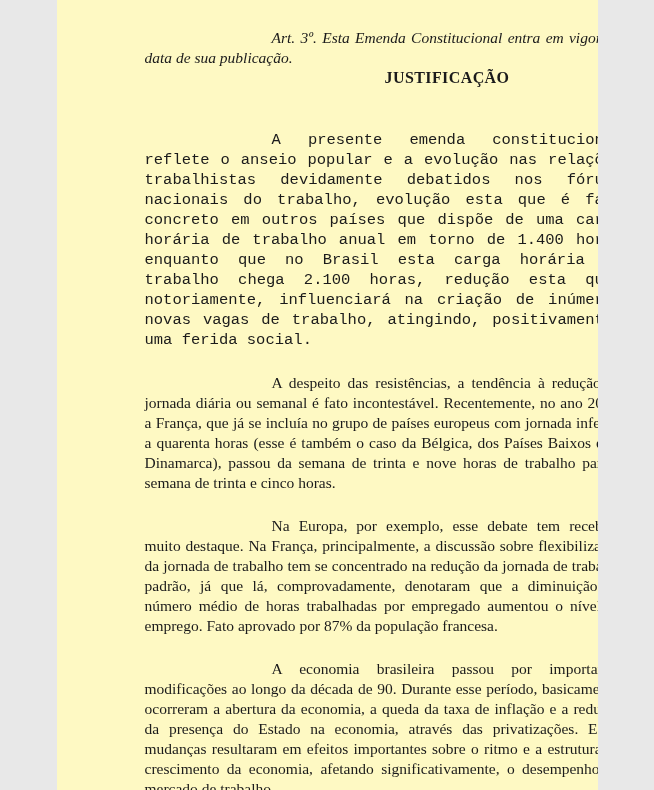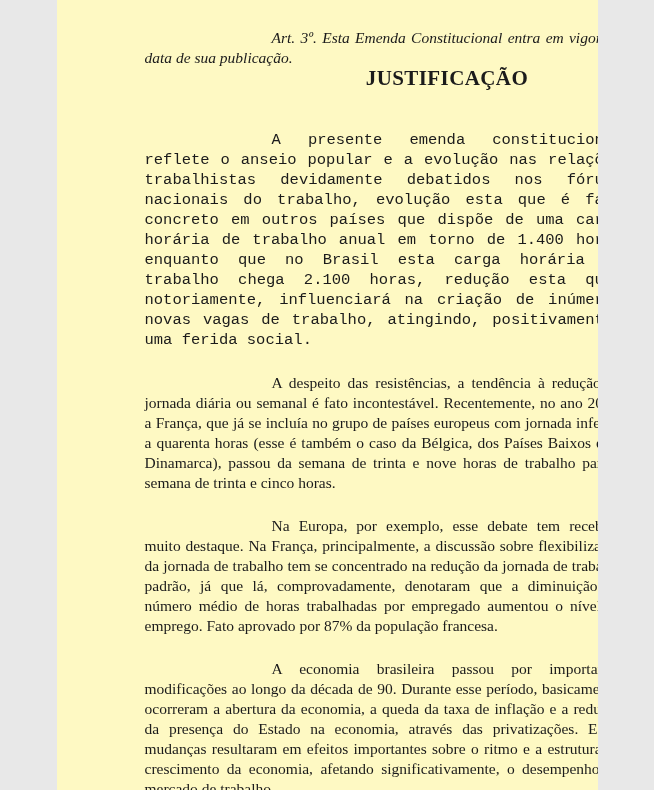--- a/index.html
+++ b/index.html
@@ -33,21 +33,21 @@
   }
 
   .article-text {
     font-style: italic;
   }
 
   .section-heading {
     margin: 33px 0 0 0;
     text-align: center;
     font-weight: bold;
-    font-size: 21px;
+    font-size: 16px;
     letter-spacing: 0.4px;
     line-height: 20px;
   }
 
   .para-first { margin-top: 42px !important; font-family: Liberation Mono, monospace; }
   .para-next  { margin-top: 23px !important; }
 
   
   .barcode {
     position: absolute;

